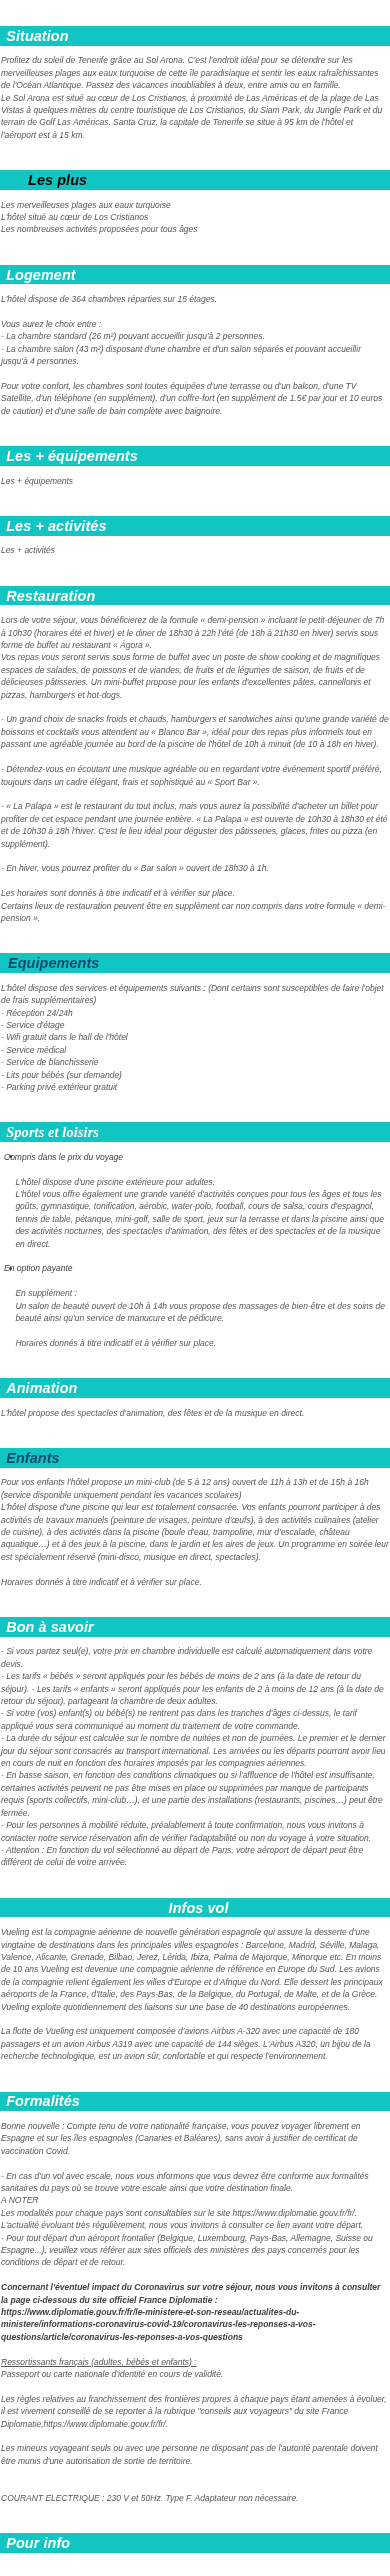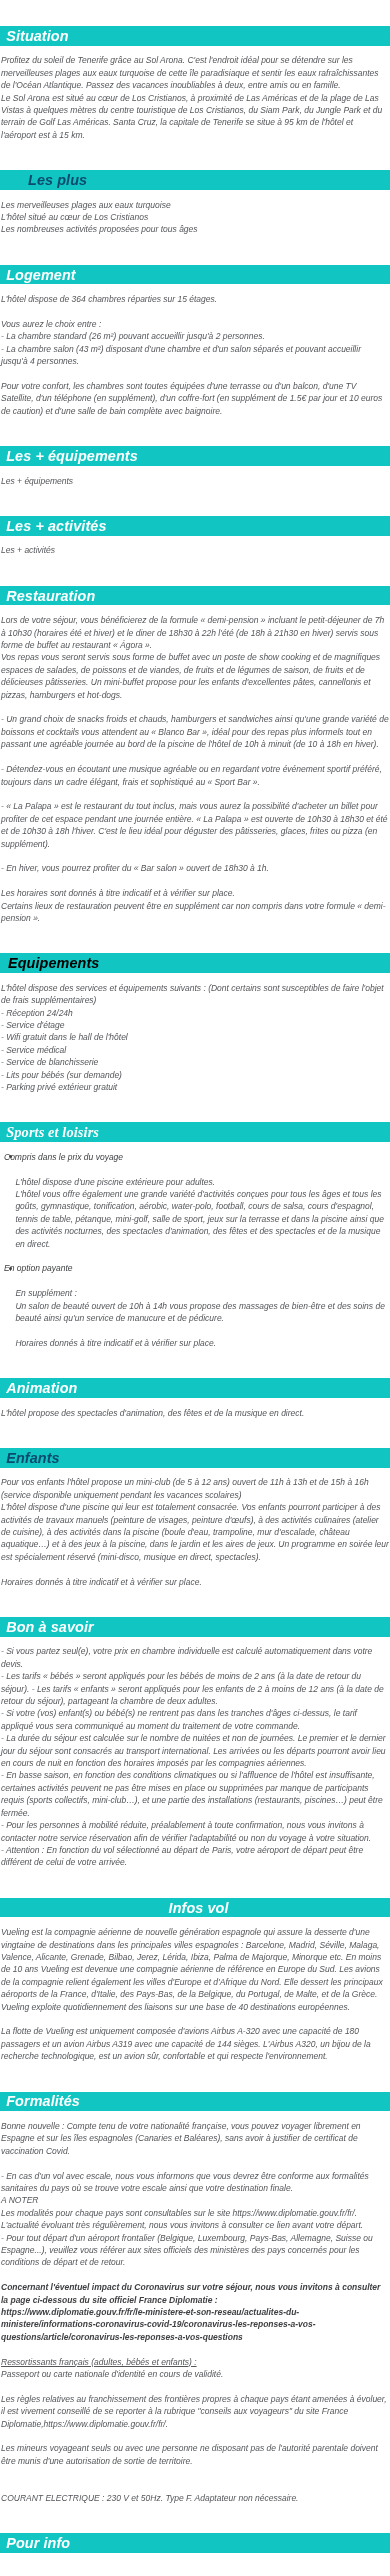--- a/index.html
+++ b/index.html
@@ -63,21 +63,21 @@
       <div class="band" style="background: rgb(17, 198, 194);">
         <h2 style="color: rgb(255, 255, 255);">Situation</h2>
       </div>
       <div class="sec-body">
         <p class="p">Profitez du soleil de Tenerife grâce au Sol Arona. C'est l'endroit idéal pour se détendre sur les merveilleuses plages aux eaux turquoise de cette île paradisiaque et sentir les eaux rafraîchissantes de l'Océan Atlantique. Passez des vacances inoubliables à deux, entre amis ou en famille.</p>
         <p class="p">Le Sol Arona est situé au cœur de Los Cristianos, à proximité de Las Américas et de la plage de Las Vistas à quelques mètres du centre touristique de Los Cristianos, du Siam Park, du Jungle Park et du terrain de Golf Las Américas. Santa Cruz, la capitale de Tenerife se situe à 95 km de l'hôtel et l'aéroport est à 15 km.</p>
       </div>
     </section>
     <section>
       <div class="band" style="background: rgb(17, 198, 194);">
-        <h2 style="color: #0c4a6e; padding-left: 28px;">Les plus</h2>
+        <h2 style="color: #000000; padding-left: 28px;">Les plus</h2>
       </div>
       <div class="sec-body">
         <p class="p">Les merveilleuses plages aux eaux turquoise</p>
         <p class="p">L'hôtel situé au cœur de Los Cristianos</p>
         <p class="p">Les nombreuses activités proposées pour tous âges</p>
       </div>
     </section>
     <section>
       <div class="band" style="background: rgb(17, 198, 194);">
         <h2 style="color: rgb(255, 255, 255);">Logement</h2>
@@ -123,21 +123,21 @@
         <p class="p">- « La Palapa » est le restaurant du tout inclus, mais vous aurez la possibilité d'acheter un billet pour profiter de cet espace pendant une journée entière. « La Palapa » est ouverte de 10h30 à 18h30 et été et de 10h30 à 18h l'hiver. C'est le lieu idéal pour déguster des pâtisseries, glaces, frites ou pizza (en supplément).</p>
         <div style="height: 12.4px;"></div>
         <p class="p">- En hiver, vous pourrez profiter du « Bar salon » ouvert de 18h30 à 1h.</p>
         <div style="height: 12.4px;"></div>
         <p class="p">Les horaires sont donnés à titre indicatif et à vérifier sur place.</p>
         <p class="p">Certains lieux de restauration peuvent être en supplément car non compris dans votre formule « demi-pension ».</p>
       </div>
     </section>
     <section>
       <div class="band" style="background: rgb(17, 198, 194);">
-        <h2 style="color: #000000; padding-left: 8px;">Equipements</h2>
+        <h2 style="color: #0c4a6e; padding-left: 8px;">Equipements</h2>
       </div>
       <div class="sec-body">
         <p class="p">L'hôtel dispose des services et équipements suivants : (Dont certains sont susceptibles de faire l'objet de frais supplémentaires)</p>
         <p class="p">- Réception 24/24h</p>
         <p class="p">- Service d'étage</p>
         <p class="p">- Wifi gratuit dans le hall de l'hôtel</p>
         <p class="p">- Service médical</p>
         <p class="p">- Service de blanchisserie</p>
         <p class="p">- Lits pour bébés (sur demande)</p>
         <p class="p">- Parking privé extérieur gratuit</p>

